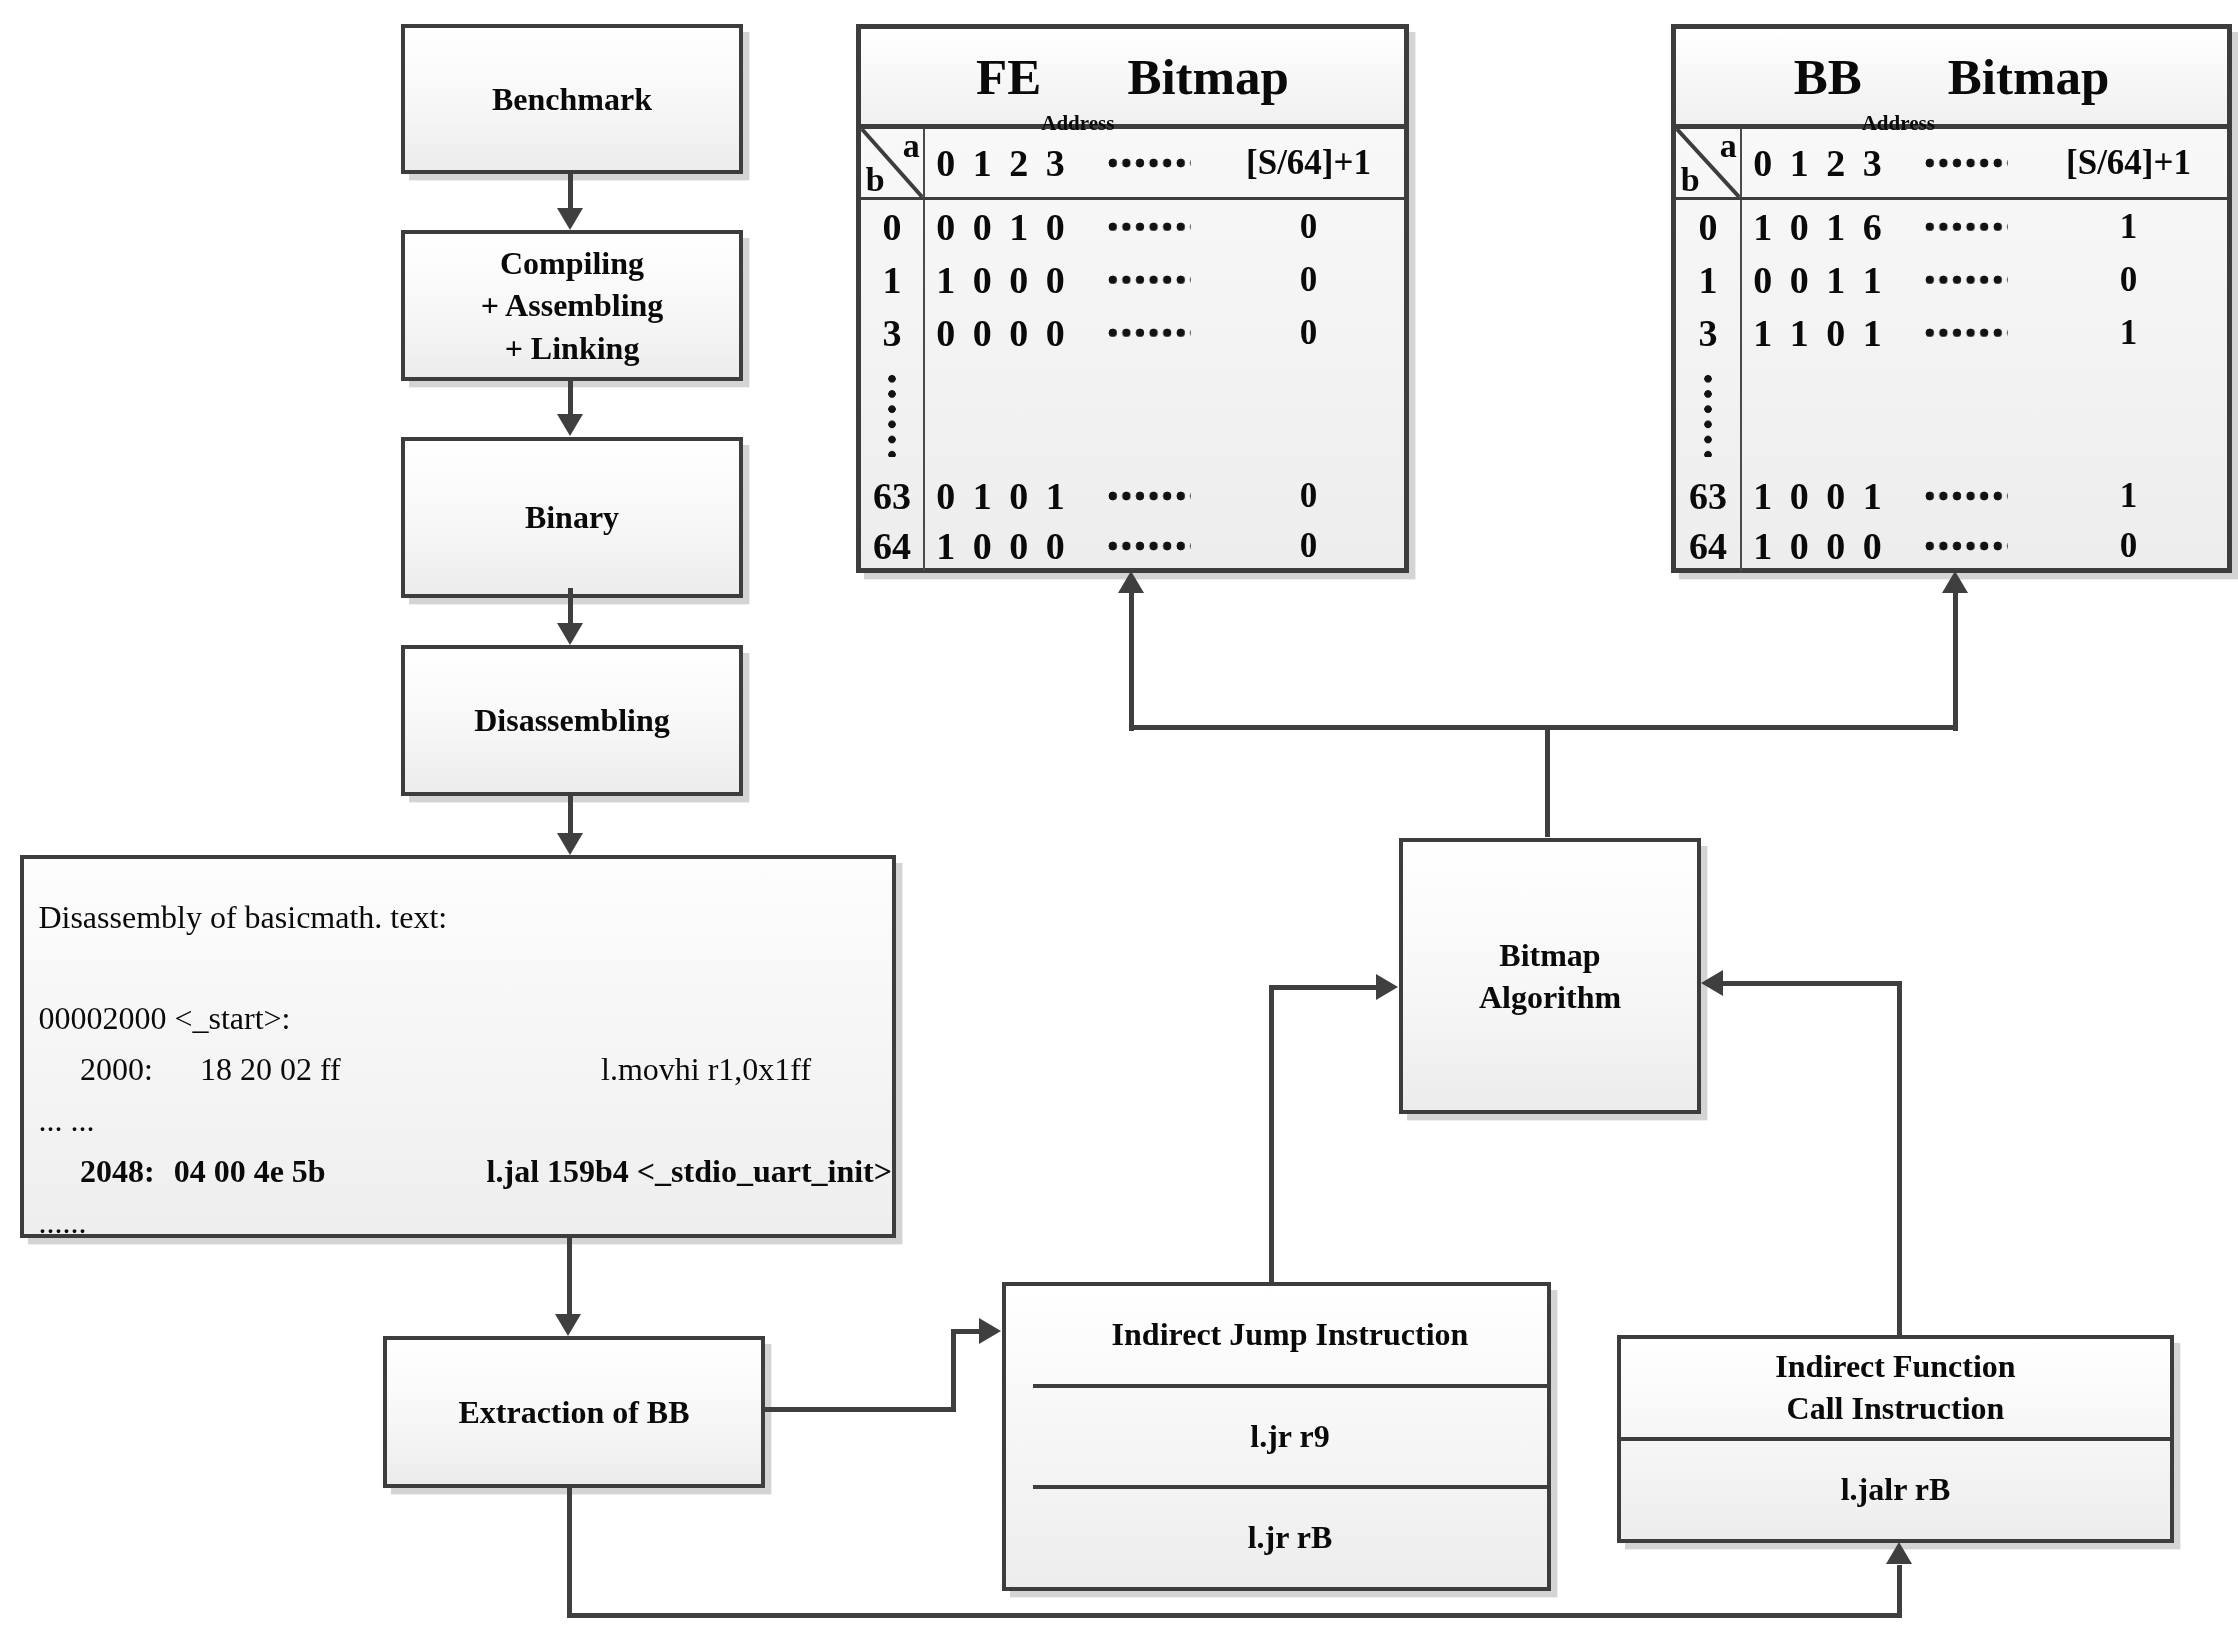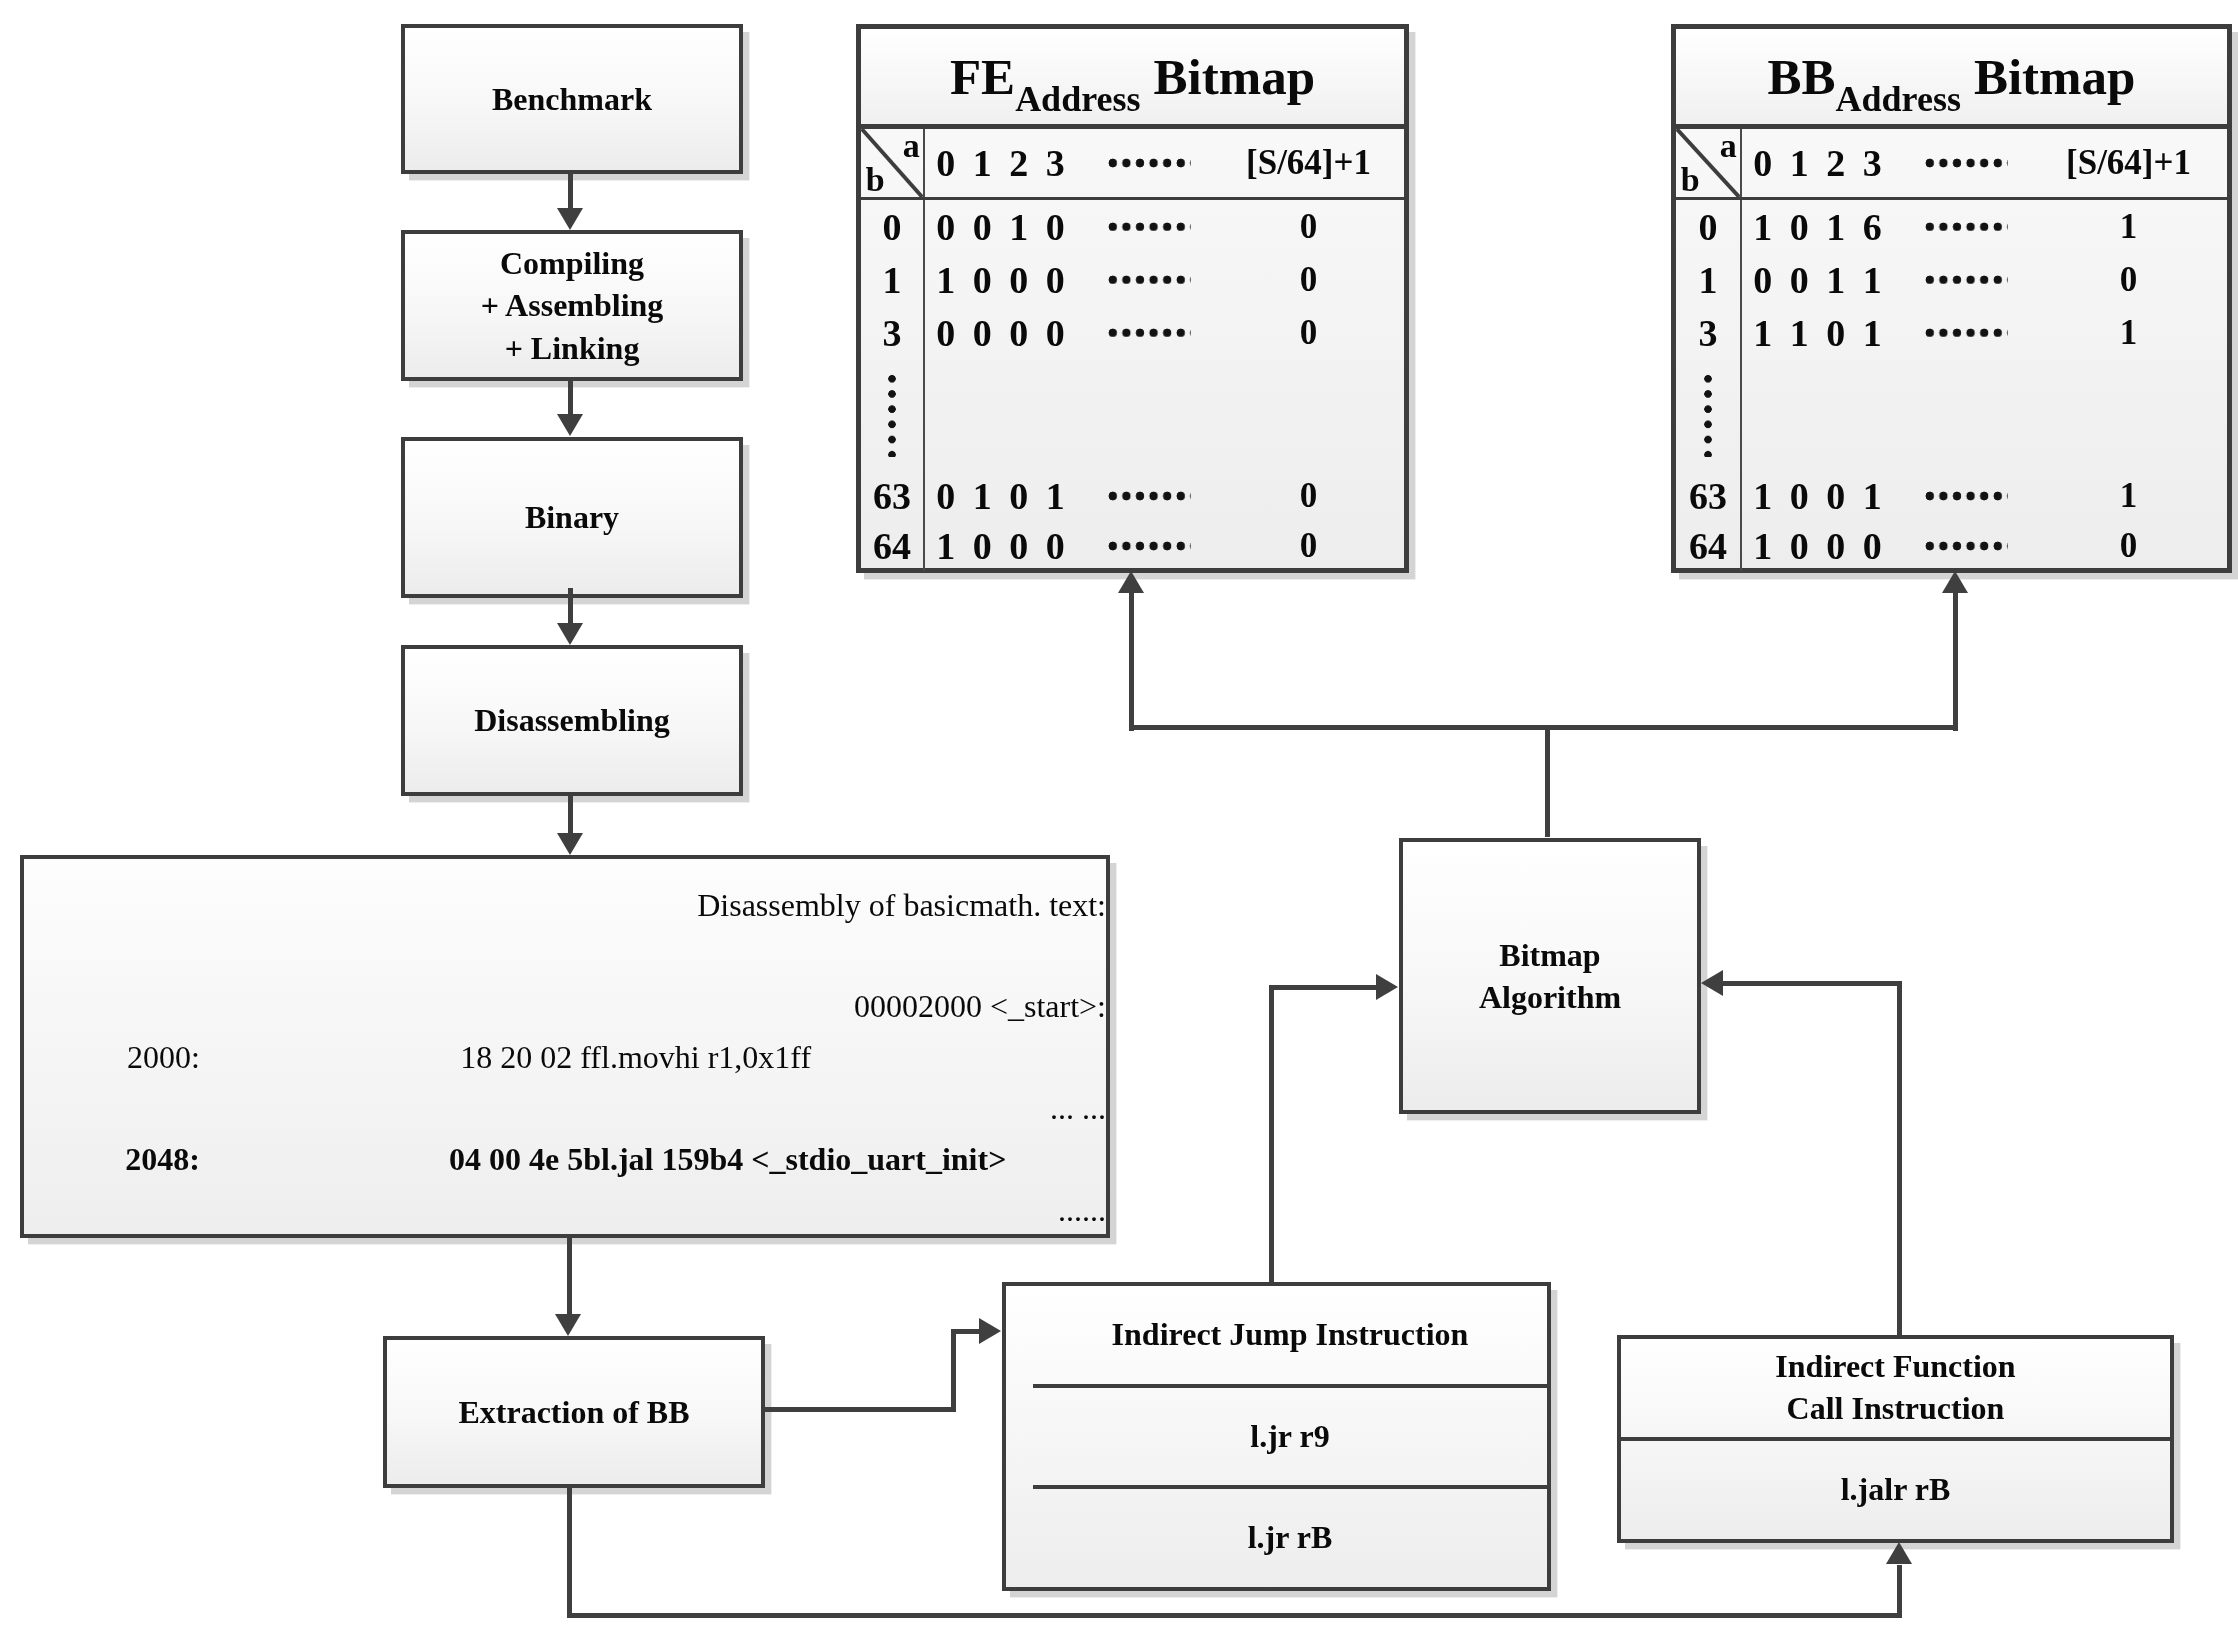--- a/index.html
+++ b/index.html
@@ -12,35 +12,35 @@
         display:flex;align-items:center;justify-content:center;text-align:center;}
   .fbox .lbl{font-weight:bold;font-size:32px;line-height:1.32;white-space:pre-line;}
   
   .stack{position:absolute;box-sizing:border-box;border:4.8px solid #3d3d3d;
          background:linear-gradient(180deg,#ffffff,#ededed);
          box-shadow:7.2px 7.2px 0 -0.8px #d4d4d4;display:flex;flex-direction:column;}
   .stack .srow{flex:1;display:flex;align-items:center;justify-content:center;
                font-weight:bold;font-size:32px;text-align:center;white-space:pre-line;line-height:1.3;}
   .stack .srow + .srow{border-top:4px solid #3d3d3d;}
   
-  #codebox{position:absolute;left:20px;top:855px;width:1090px;height:383px;box-sizing:border-box;
+  #codebox{position:absolute;left:20px;top:855px;width:876px;height:383px;box-sizing:border-box;
            border:4.8px solid #3d3d3d;background:linear-gradient(180deg,#fdfdfd,#eeeeee);
-           box-shadow:7.2px 7.2px 0 -0.8px #d4d4d4;padding-top:21px;text-align:right;}
+           box-shadow:7.2px 7.2px 0 -0.8px #d4d4d4;padding-top:33px;}
   .code-line{height:51px;line-height:51px;font-size:32px;white-space:pre;padding-left:14.4px;}
   .code-line.blank{height:50px;}
   .code-line.cols{display:flex;padding-left:0;}
   .code-line .addr{margin-left:56px;width:120px;}
   .code-line .bytes{width:401px;}
   .code-line.instr-bold{font-weight:bold;}
   
   .btable{position:absolute;box-sizing:border-box;border:5.6px solid #3d3d3d;
           background:linear-gradient(180deg,#fbfbfb,#ededed);box-shadow:7.2px 7.2px 0 -0.8px #d4d4d4;}
   .bt-title{height:95px;border-bottom:5.6px solid #3d3d3d;display:flex;align-items:center;justify-content:center;
             font-weight:bold;font-size:51px;background:linear-gradient(180deg,#ffffff,#f0f0f0);}
-  .bt-title .sub{font-size:36px;position:relative;top:4px;margin-top:36px;}
+  .bt-title .sub{font-size:21px;position:relative;top:29px;margin-top:36px;}
   .bt-title .post{margin-left:13px;}
   .bt-head{display:grid;height:68px;border-bottom:3.2px solid #3d3d3d;align-items:center;font-weight:bold;font-size:38px;}
   .bt-row{display:grid;align-items:center;font-weight:bold;font-size:38px;height:53px;}
   .bt-row:nth-last-child(1),.bt-row:nth-last-child(2){height:50px;}
   .bt-row.vrow{height:112px;}
   .cell-b{text-align:center;height:100%;display:flex;align-items:center;justify-content:center;
           border-right:2.4px solid #4a4a4a;}
   .bt-head .cell-b{border-right:2.4px solid #4a4a4a;}
   .cell-bits{padding-left:11.2px;letter-spacing:4px;white-space:pre;}
   .cell-dots{display:flex;align-items:center;justify-content:center;}

